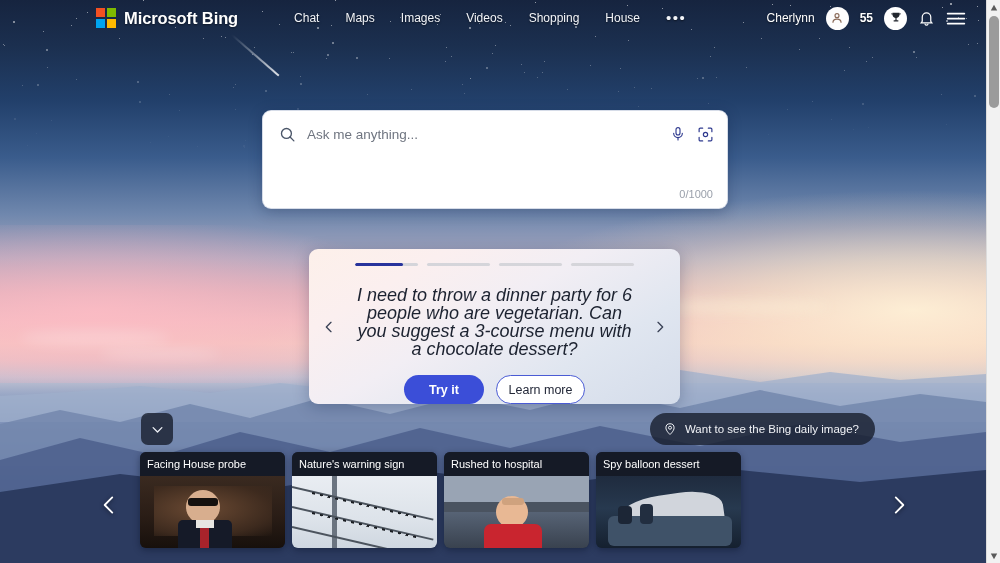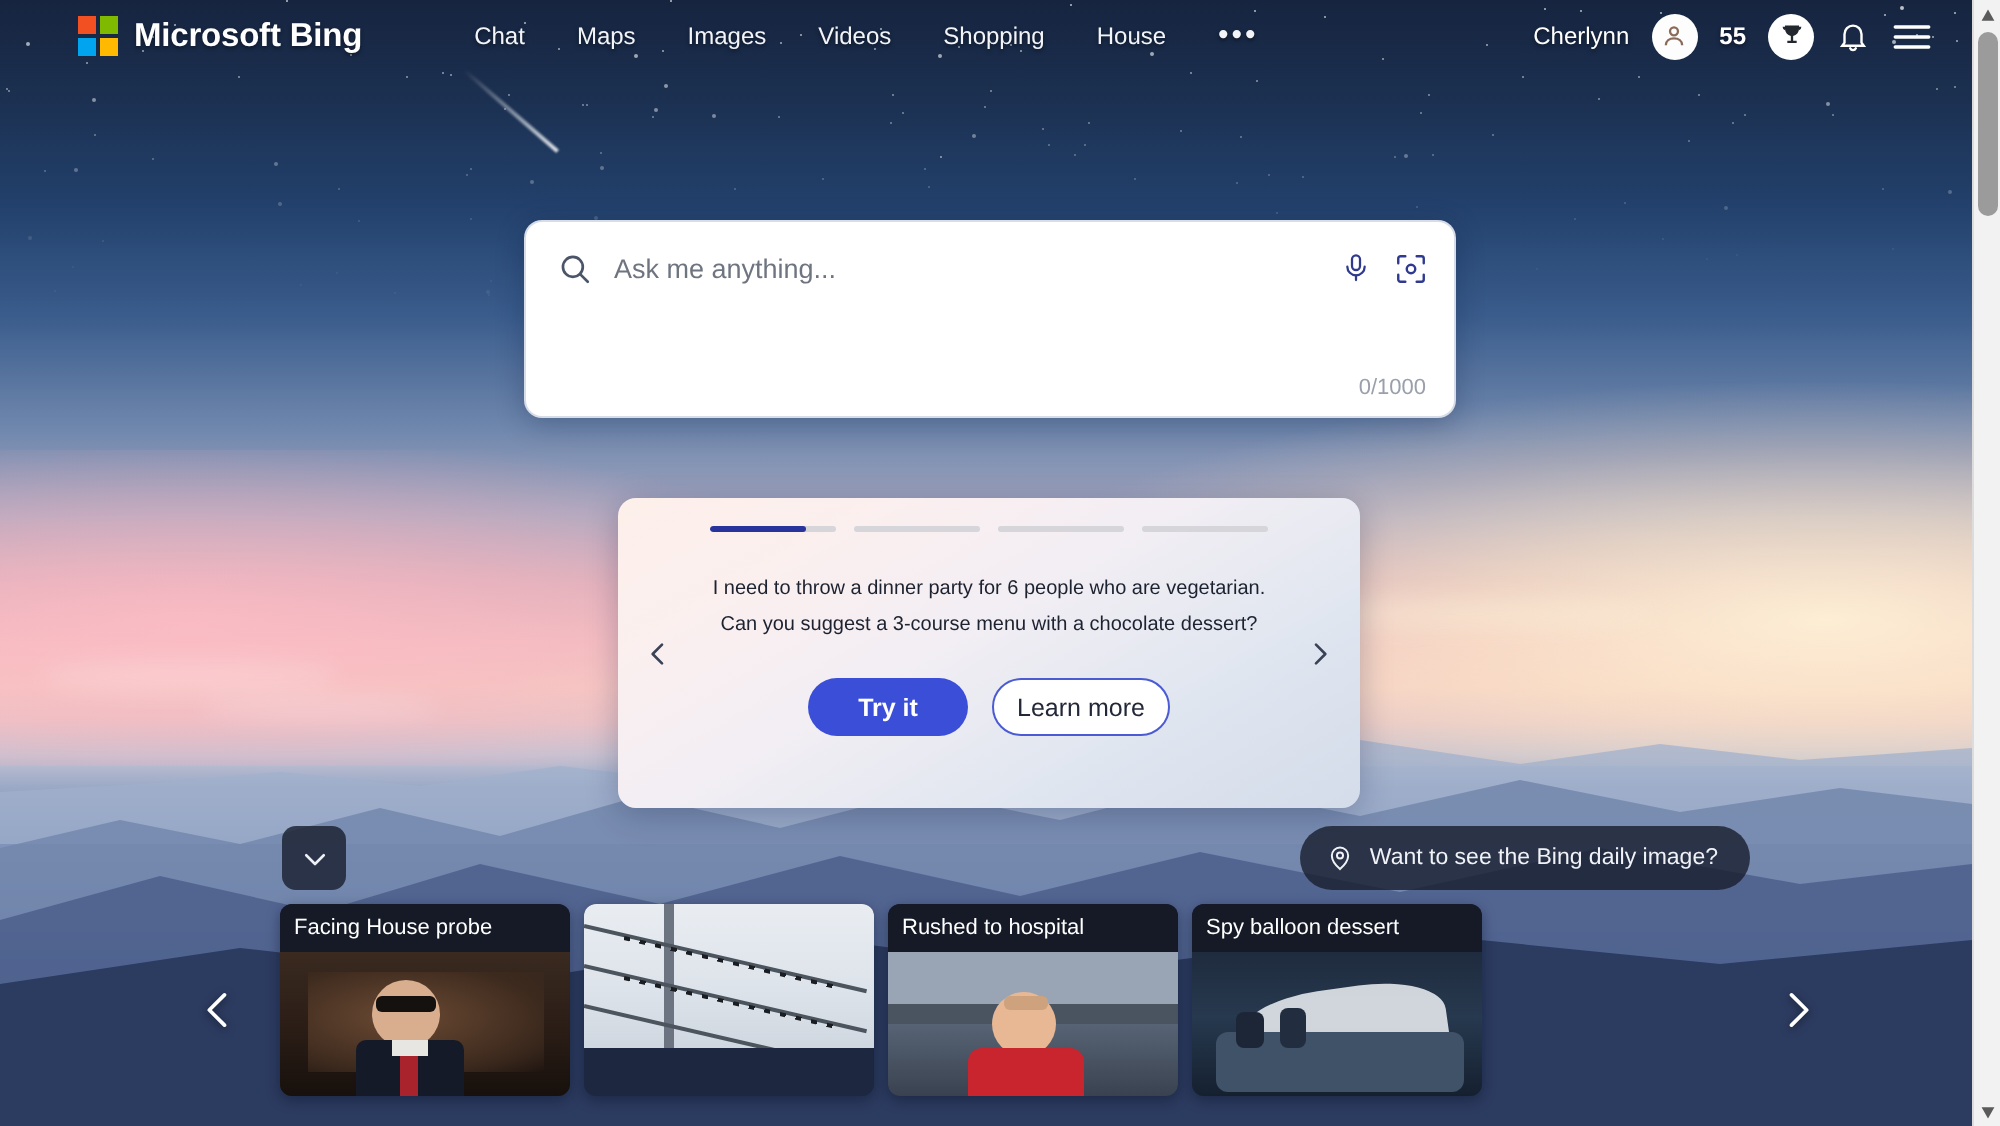--- a/index.html
+++ b/index.html
@@ -73,21 +73,21 @@
   .mtn svg { display: block; width: 100%; height: 100%; }
 
   
   #header {
     position: absolute; left: 0; top: 0; width: 986px; height: 36px;
     display: flex; align-items: center; z-index: 30;
     color: #fff;
   }
   #brand {
     display: flex; align-items: center; gap: 8px;
-    margin-left: 39px;
+    margin-left: 96px;
   }
   #ms-logo { width: 20px; height: 20px; display: grid;
     grid-template-columns: 9px 9px; grid-template-rows: 9px 9px; gap: 2px; }
   #ms-logo i { display: block; width: 9px; height: 9px; }
   #brand-name { font-size: 16.5px; font-weight: 600; letter-spacing: -0.1px;
     text-shadow: 0 1px 2px rgba(0,0,0,0.45); }
   #nav { display: flex; align-items: center; gap: 26px; margin-left: 56px; }
   .nav-item {
     font-size: 12px; color: #f2f4f8; cursor: pointer; white-space: nowrap;
     text-shadow: 0 1px 2px rgba(0,0,0,0.5);
@@ -137,21 +137,21 @@
     border-radius: 9px; z-index: 20;
     background: linear-gradient(150deg, #fdf0ea 0%, #fbefef 22%, #f2eef4 45%, #e0e6f0 72%, #d4dcea 100%);
     box-shadow: 0 3px 16px rgba(10,25,60,0.26);
     display: flex; flex-direction: column; align-items: center;
   }
   #progress { display: flex; gap: 9px; margin-top: 14px; }
   .pbar { width: 63px; height: 3px; border-radius: 2px; background: #d5d5da; overflow: hidden; }
   .pbar > span { display: block; height: 100%; border-radius: 2px; background: #28339c; }
   #suggest-text {
     margin-top: 20px; width: 280px; text-align: center;
-    font-size: 10px; line-height: 18px; color: #1c2230;
+    font-style: italic; font-size: 18px; line-height: 18px; color: #1c2230;
   }
   #suggest-actions { display: flex; gap: 12px; margin-top: 17px; align-items: center; }
   .btn { border-radius: 17px; font-size: 12.5px; font-weight: 700; cursor: pointer;
     height: 29px; display: flex; align-items: center; justify-content: center;
     font-family: "Liberation Sans", sans-serif; }
   #btn-tryit { width: 80px; background: #3b4ed8; color: #fff; border: none; }
   #btn-learn { width: 89px; background: #fff; color: #232838; border: 1px solid #4a5bd4; font-weight: 400; }
   .card-arrow {
     position: absolute; top: 50%; transform: translateY(-50%);
     color: #3a4256; cursor: pointer; display: flex;
@@ -553,20 +553,21 @@
       <div style="position:absolute;left:14px;top:10px;width:118px;height:50px;background:radial-gradient(ellipse at 40% 45%,#6b4a33 0%,#3d2a1e 70%,rgba(0,0,0,0) 100%);"></div>
       <div style="position:absolute;left:46px;top:14px;width:34px;height:34px;border-radius:50%;background:#d8ae8e;"></div>
       <div style="position:absolute;left:48px;top:22px;width:30px;height:8px;background:#15110f;border-radius:3px;"></div>
       <div style="position:absolute;left:38px;top:44px;width:54px;height:30px;background:#151a28;border-radius:5px 5px 0 0;"></div>
       <div style="position:absolute;left:60px;top:46px;width:9px;height:26px;background:#a8232b;"></div>
       <div style="position:absolute;left:56px;top:44px;width:18px;height:8px;background:#e8e6e2;"></div>
     </div>
   </div>
 
   <div class="news-card">
+    <div class="news-title">Nature's warning sign</div>
     <div class="news-img" style="background:linear-gradient(180deg,#e9edf2 0%,#dde3ea 60%,#cfd7e0 100%)">
       <div style="position:absolute;left:40px;top:0;width:5px;height:72px;background:#6b7480;"></div>
       <div style="position:absolute;left:0;top:10px;width:100%;height:2px;background:#4c545e;transform:rotate(13deg);transform-origin:left center;"></div>
       <div style="position:absolute;left:0;top:30px;width:100%;height:2px;background:#4c545e;transform:rotate(13deg);transform-origin:left center;"></div>
       <div style="position:absolute;left:0;top:50px;width:100%;height:2px;background:#4c545e;transform:rotate(13deg);transform-origin:left center;"></div>
       <div style="position:absolute;left:20px;top:16px;width:110px;height:2px;background:repeating-linear-gradient(90deg,#1a1d22 0 3px,transparent 3px 8px);transform:rotate(13deg);transform-origin:left center;"></div>
       <div style="position:absolute;left:20px;top:36px;width:110px;height:2px;background:repeating-linear-gradient(90deg,#1a1d22 0 3px,transparent 3px 8px);transform:rotate(13deg);transform-origin:left center;"></div>
     </div>
   </div>
 

